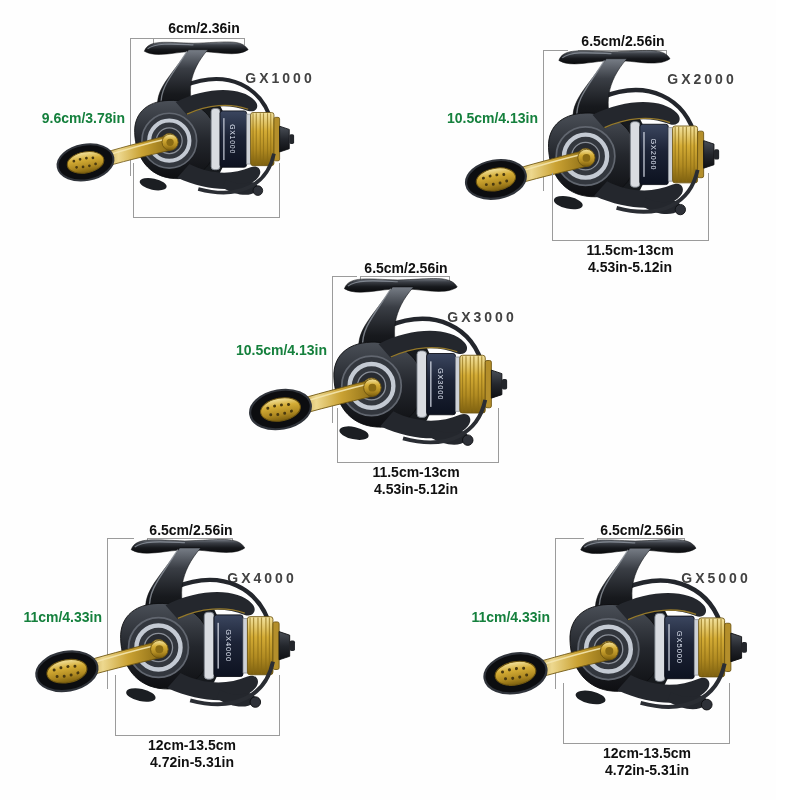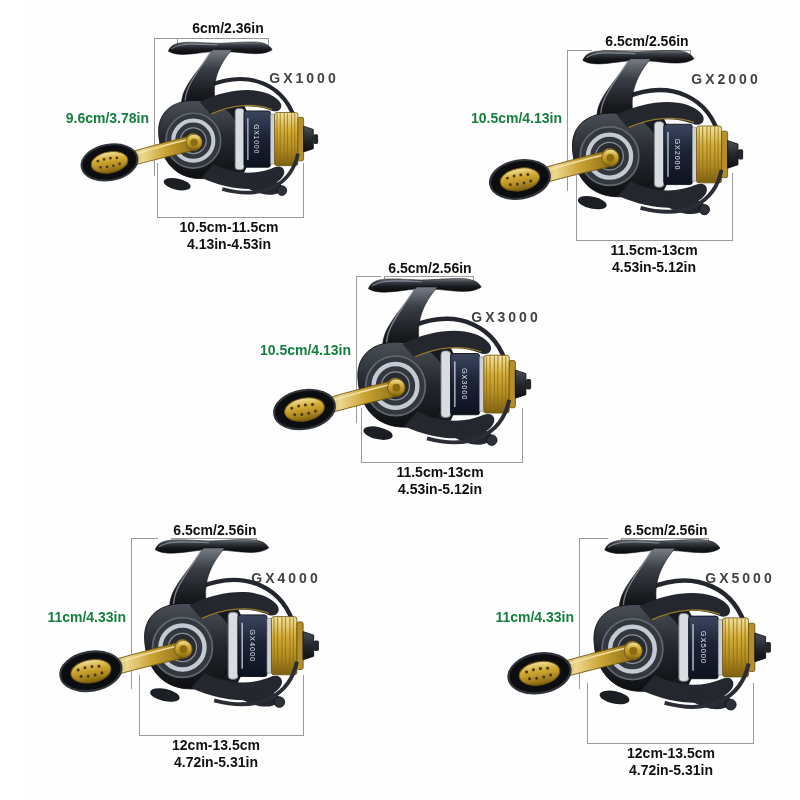--- a/index.html
+++ b/index.html
@@ -1,17 +1,17 @@
 <!DOCTYPE html>
 <html><head>
 <meta charset="utf-8">
 <style>
   html,body{margin:0;padding:0;background:#ffffff;}
   #canvas{position:relative;width:776px;height:800px;background:#fefefe;overflow:hidden;
-          font-family:"Liberation Sans",sans-serif;margin-left:24px;}
+          font-family:"Liberation Sans",sans-serif;}
   .panel{position:absolute;}
   
   .model{position:absolute;transform:translateX(-50%);white-space:nowrap;
          font-size:14px;font-weight:700;letter-spacing:3px;color:#424242;}
   .dtl{position:absolute;transform:translateX(-50%);white-space:nowrap;
        font-size:14px;font-weight:600;color:#101010;}
   .dtline{position:absolute;height:1px;background:#9b9b9b;}
   .dtline::before,.dtline::after{content:"";position:absolute;top:0;width:1px;height:7px;background:#9b9b9b;}
   .dtline::before{left:0;}
   .dtline::after{right:0;}
@@ -176,24 +176,20 @@
     <div class="dtl">6cm/2.36in</div>
     <div class="dtline"></div>
     <div class="corner"></div>
     <div class="dll">9.6cm/3.78in</div>
     <div class="model">GX1000</div>
     <svg class="reelsvg" viewBox="0 0 304 226">
       <use href="#reelsym"></use>
       <text class="spooltext" x="227" y="128" text-anchor="middle" dominant-baseline="central" transform="rotate(90 227 128)">GX1000</text>
     </svg>
     <div class="bracket"></div>
-    <div class="dbl">
-      <div>10.5cm-11.5cm</div>
-      <div>4.13in-4.53in</div>
-    </div>
   </div>
 
   <div class="panel" id="p2">
     <div class="dtl">6.5cm/2.56in</div>
     <div class="dtline"></div>
     <div class="corner"></div>
     <div class="dll">10.5cm/4.13in</div>
     <div class="model">GX2000</div>
     <svg class="reelsvg" viewBox="0 0 304 226">
       <use href="#reelsym"></use>

